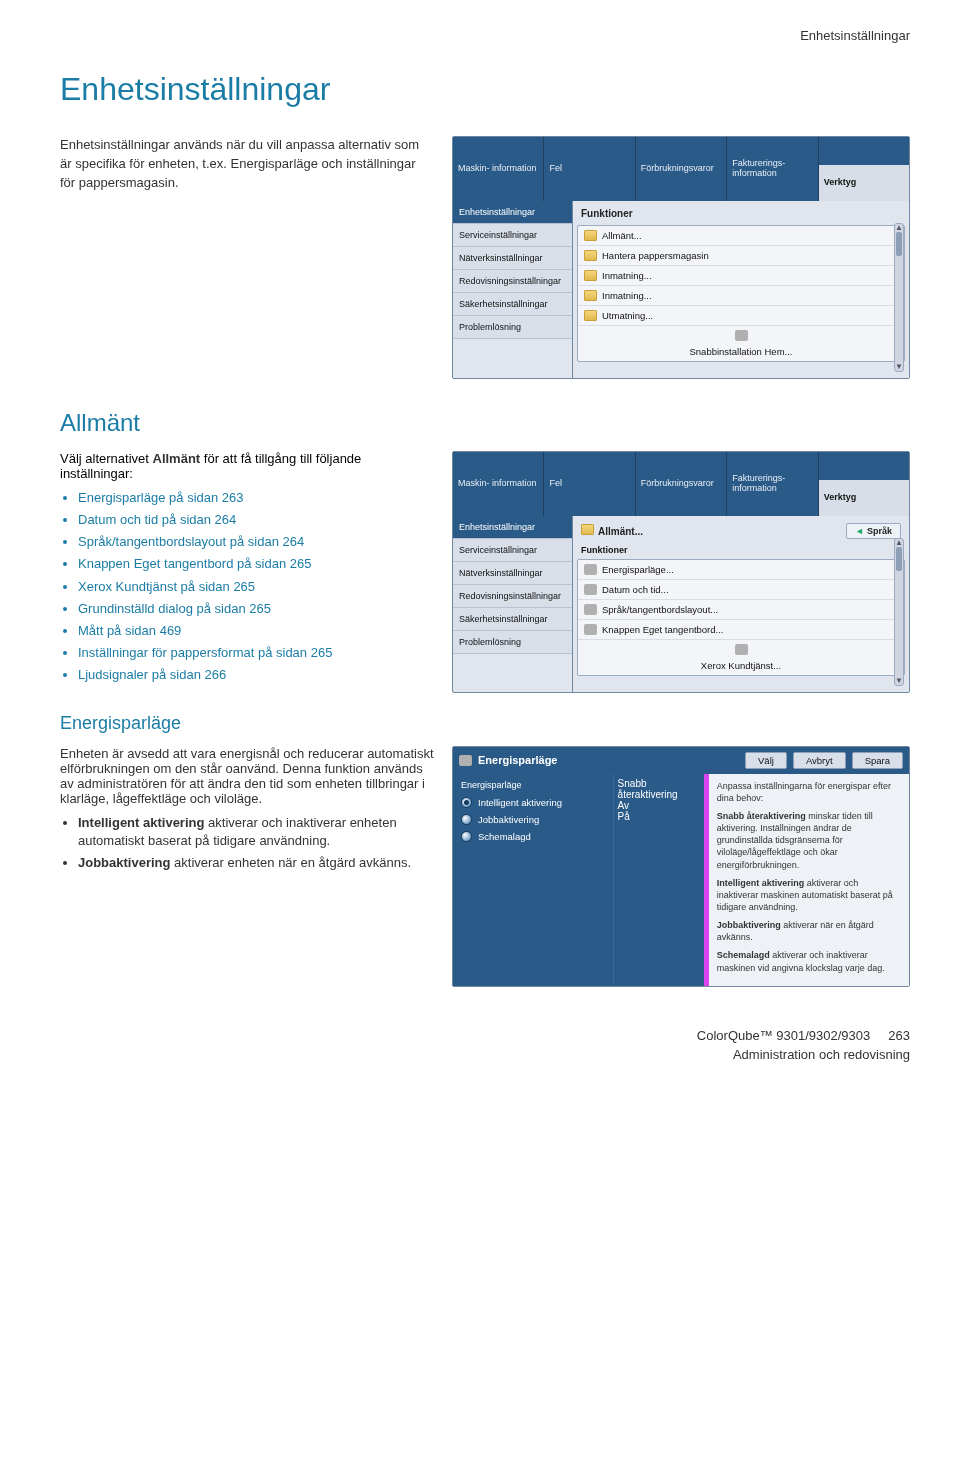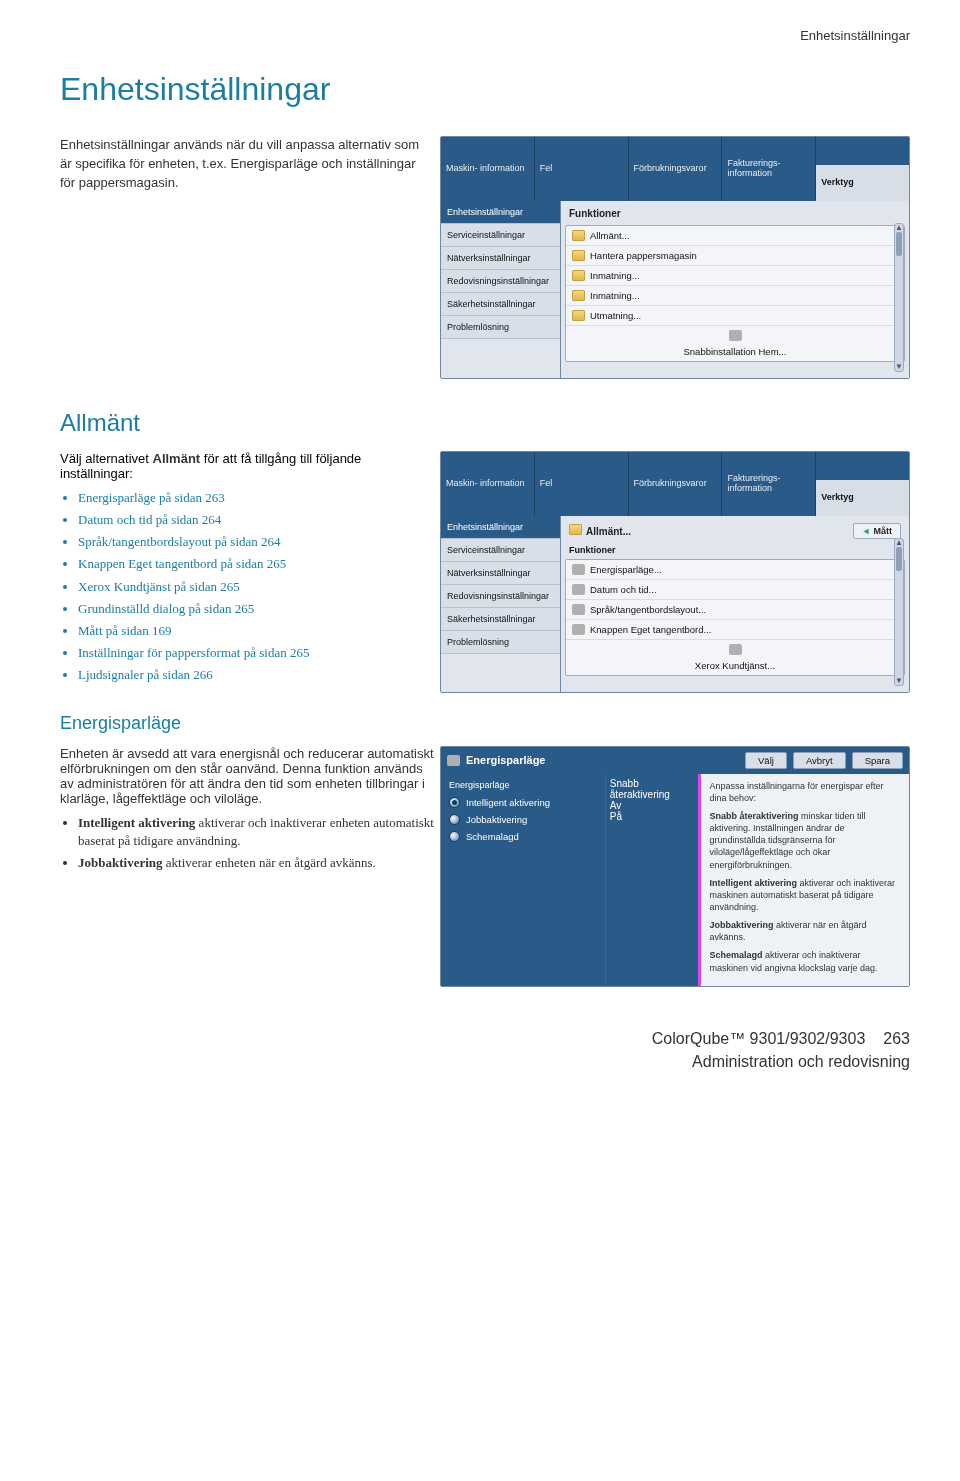--- a/index.html
+++ b/index.html
@@ -3,23 +3,23 @@
 <meta charset="utf-8">
 <style>
   * { margin: 0; padding: 0; box-sizing: border-box; }
   body { font-family: Arial, Helvetica, sans-serif; font-size: 13px; color: #333; background: #fff; width: 960px; margin: 0 auto; padding: 28px 50px 40px 60px; }
   .header-right { text-align: right; font-size: 13px; color: #333; margin-bottom: 28px; }
   h1 { color: #1b7da6; font-weight: 400; font-size: 32px; margin-bottom: 28px; }
   h2 { color: #1b7da6; font-weight: 400; font-size: 24px; margin: 30px 0 14px 0; }
   h3.blue { color: #1b7da6; font-weight: 400; font-size: 18px; margin: 20px 0 12px 0; }
   .intro p { line-height: 1.45; }
   ul.bullets { list-style: disc; margin-left: 18px; }
-  ul.bullets li { margin: 4px 0; line-height: 1.4; font-family: Liberation Serif, serif; }
+  ul.bullets li { margin: 4px 0; line-height: 1.4; }
   ul.bullets li.link { color: #1b7da6; }
-  .row { display: flex; gap: 6px; align-items: flex-start; }
+  .row { display: flex; gap: 18px; align-items: flex-start; }
   .row .textcol { flex: 0 0 44%; }
   .row .imgcol { flex: 1; }
   .black { color: #000; }
 
   
   .panel { border: 1px solid #6f87a0; background: #e1e6ee; font-size: 10px; color: #111; border-radius: 2px; }
   .tabbar { display: flex; background: #2a5a88; }
   .tabbar .tab { flex: 1; font-size: 9px; color: #e8eef5; border-right: 1px solid #1f3f5e; padding: 13px 5px; line-height: 1.1; min-height: 24px; display: flex; align-items: center; cursor: pointer; }
   .tabbar .tab:last-child { border-right: none; margin-top: 28px; }
   .tabbar .tab.active { background: #d7dee8; color: #111; font-weight: 700; }
@@ -45,25 +45,25 @@
   .panel .titlebar { display:flex; align-items:center; background:#2a5a88; color:#fff; font-weight:700; font-size:11px; padding:5px 6px; }
   .panel .titlebar .sp { flex:1; }
   .panel .titlebar .tbtn { background:#d8dfe9; color:#111; border:1px solid #8ea0b8; border-radius:2px; padding:2px 12px; font-size:9.5px; margin-left:6px; cursor:pointer; font-weight:400; }
   .esp-body { display:flex; }
   .esp-left { width:35%; background:#2a5a88; color:#fff; padding:4px 4px 8px 4px; }
   .esp-left .colhead { font-size:9px; padding:2px 4px 4px; }
   .esp-left .opt { display:flex; align-items:center; gap:6px; padding:3px 4px; font-size:9.5px; }
   .esp-left .radio { width:11px; height:11px; border-radius:50%; background:radial-gradient(circle at 35% 35%, #fff, #3b78b2); border:1px solid #1c3b58; }
   .esp-left .radio.filled::after{content:"";display:block;width:5px;height:5px;border-radius:50%;background:#123a5e;margin:2px auto;}
   .esp-mid { width:20%; background:#2a5a88; color:#fff; padding:4px 4px 8px 4px; border-left:1px solid #3b6a99; }
-  .esp-right { flex:1; background:#eef1f6; padding:6px 8px; font-size:9px; line-height:1.35; color:#333; border-left:3px solid #d946ef; }
+  .esp-right { flex:1; background:#eef1f6; padding:6px 8px; font-size:9px; line-height:1.35; color:#333; border-left:5px solid #d946ef; }
   .esp-right p { margin-bottom:6px; }
   .esp-right .b { font-weight:700; }
 
-  .footer { text-align: right; margin-top: 40px; font-size: 16px; line-height:1.45; }
+  .footer { text-align: right; margin-top: 40px; font-size: 13px; line-height:1.45; }
   .footer .pnum { display:inline-block; margin-left:18px; }
 </style>
 </head>
 <body>
 
 <div class="header-right">Enhetsinställningar</div>
 
 <h1>Enhetsinställningar</h1>
 
 <div class="row">
@@ -139,21 +139,21 @@
     <p style="margin-bottom:8px;">
       <span class="black">Välj alternativet </span><strong>Allmänt</strong><span class="black"> för att få tillgång till följande inställningar:</span>
     </p>
     <ul class="bullets" id="allmant-list">
         <li class="link">Energisparläge på sidan 263</li>
         <li class="link">Datum och tid på sidan 264</li>
         <li class="link">Språk/tangentbordslayout på sidan 264</li>
         <li class="link">Knappen Eget tangentbord på sidan 265</li>
         <li class="link">Xerox Kundtjänst på sidan 265</li>
         <li class="link">Grundinställd dialog på sidan 265</li>
-        <li class="link">Mått på sidan 169</li>
+        <li class="link">Mått på sidan 469</li>
         <li class="link">Inställningar för pappersformat på sidan 265</li>
         <li class="link">Ljudsignaler på sidan 266</li>
       </ul>
   </div>
   <div class="imgcol">
 
     <div class="panel">
       <div class="tabbar">
         <div class="tab">Maskin-
 information</div>
@@ -170,21 +170,21 @@
           <div class="sitem">Nätverksinställningar</div>
           <div class="sitem">Redovisningsinställningar</div>
           <div class="sitem">Säkerhetsinställningar</div>
           <div class="sitem">Problemlösning</div>
         </div>
         <div class="content-area">
           <div class="subhead">
             <span><span class="folder-ic" style="margin-right:4px;"></span><span>Allmänt...</span></span>
             <span class="btn-bakat">
                 <span style="color:#2a6;">◄</span>
-                <span>Mått</span>
+                <span>Språk</span>
               </span>
           </div>
           <div style="font-size:9px;font-weight:700;padding:0 4px 4px;">Funktioner</div>
           <div class="list-box" id="p2rows">
               <div class="list-row">
                 <span class="tool-ic"></span>
                 <span>Energisparläge...</span>
               </div>
               <div class="list-row">
                 <span class="tool-ic"></span>

